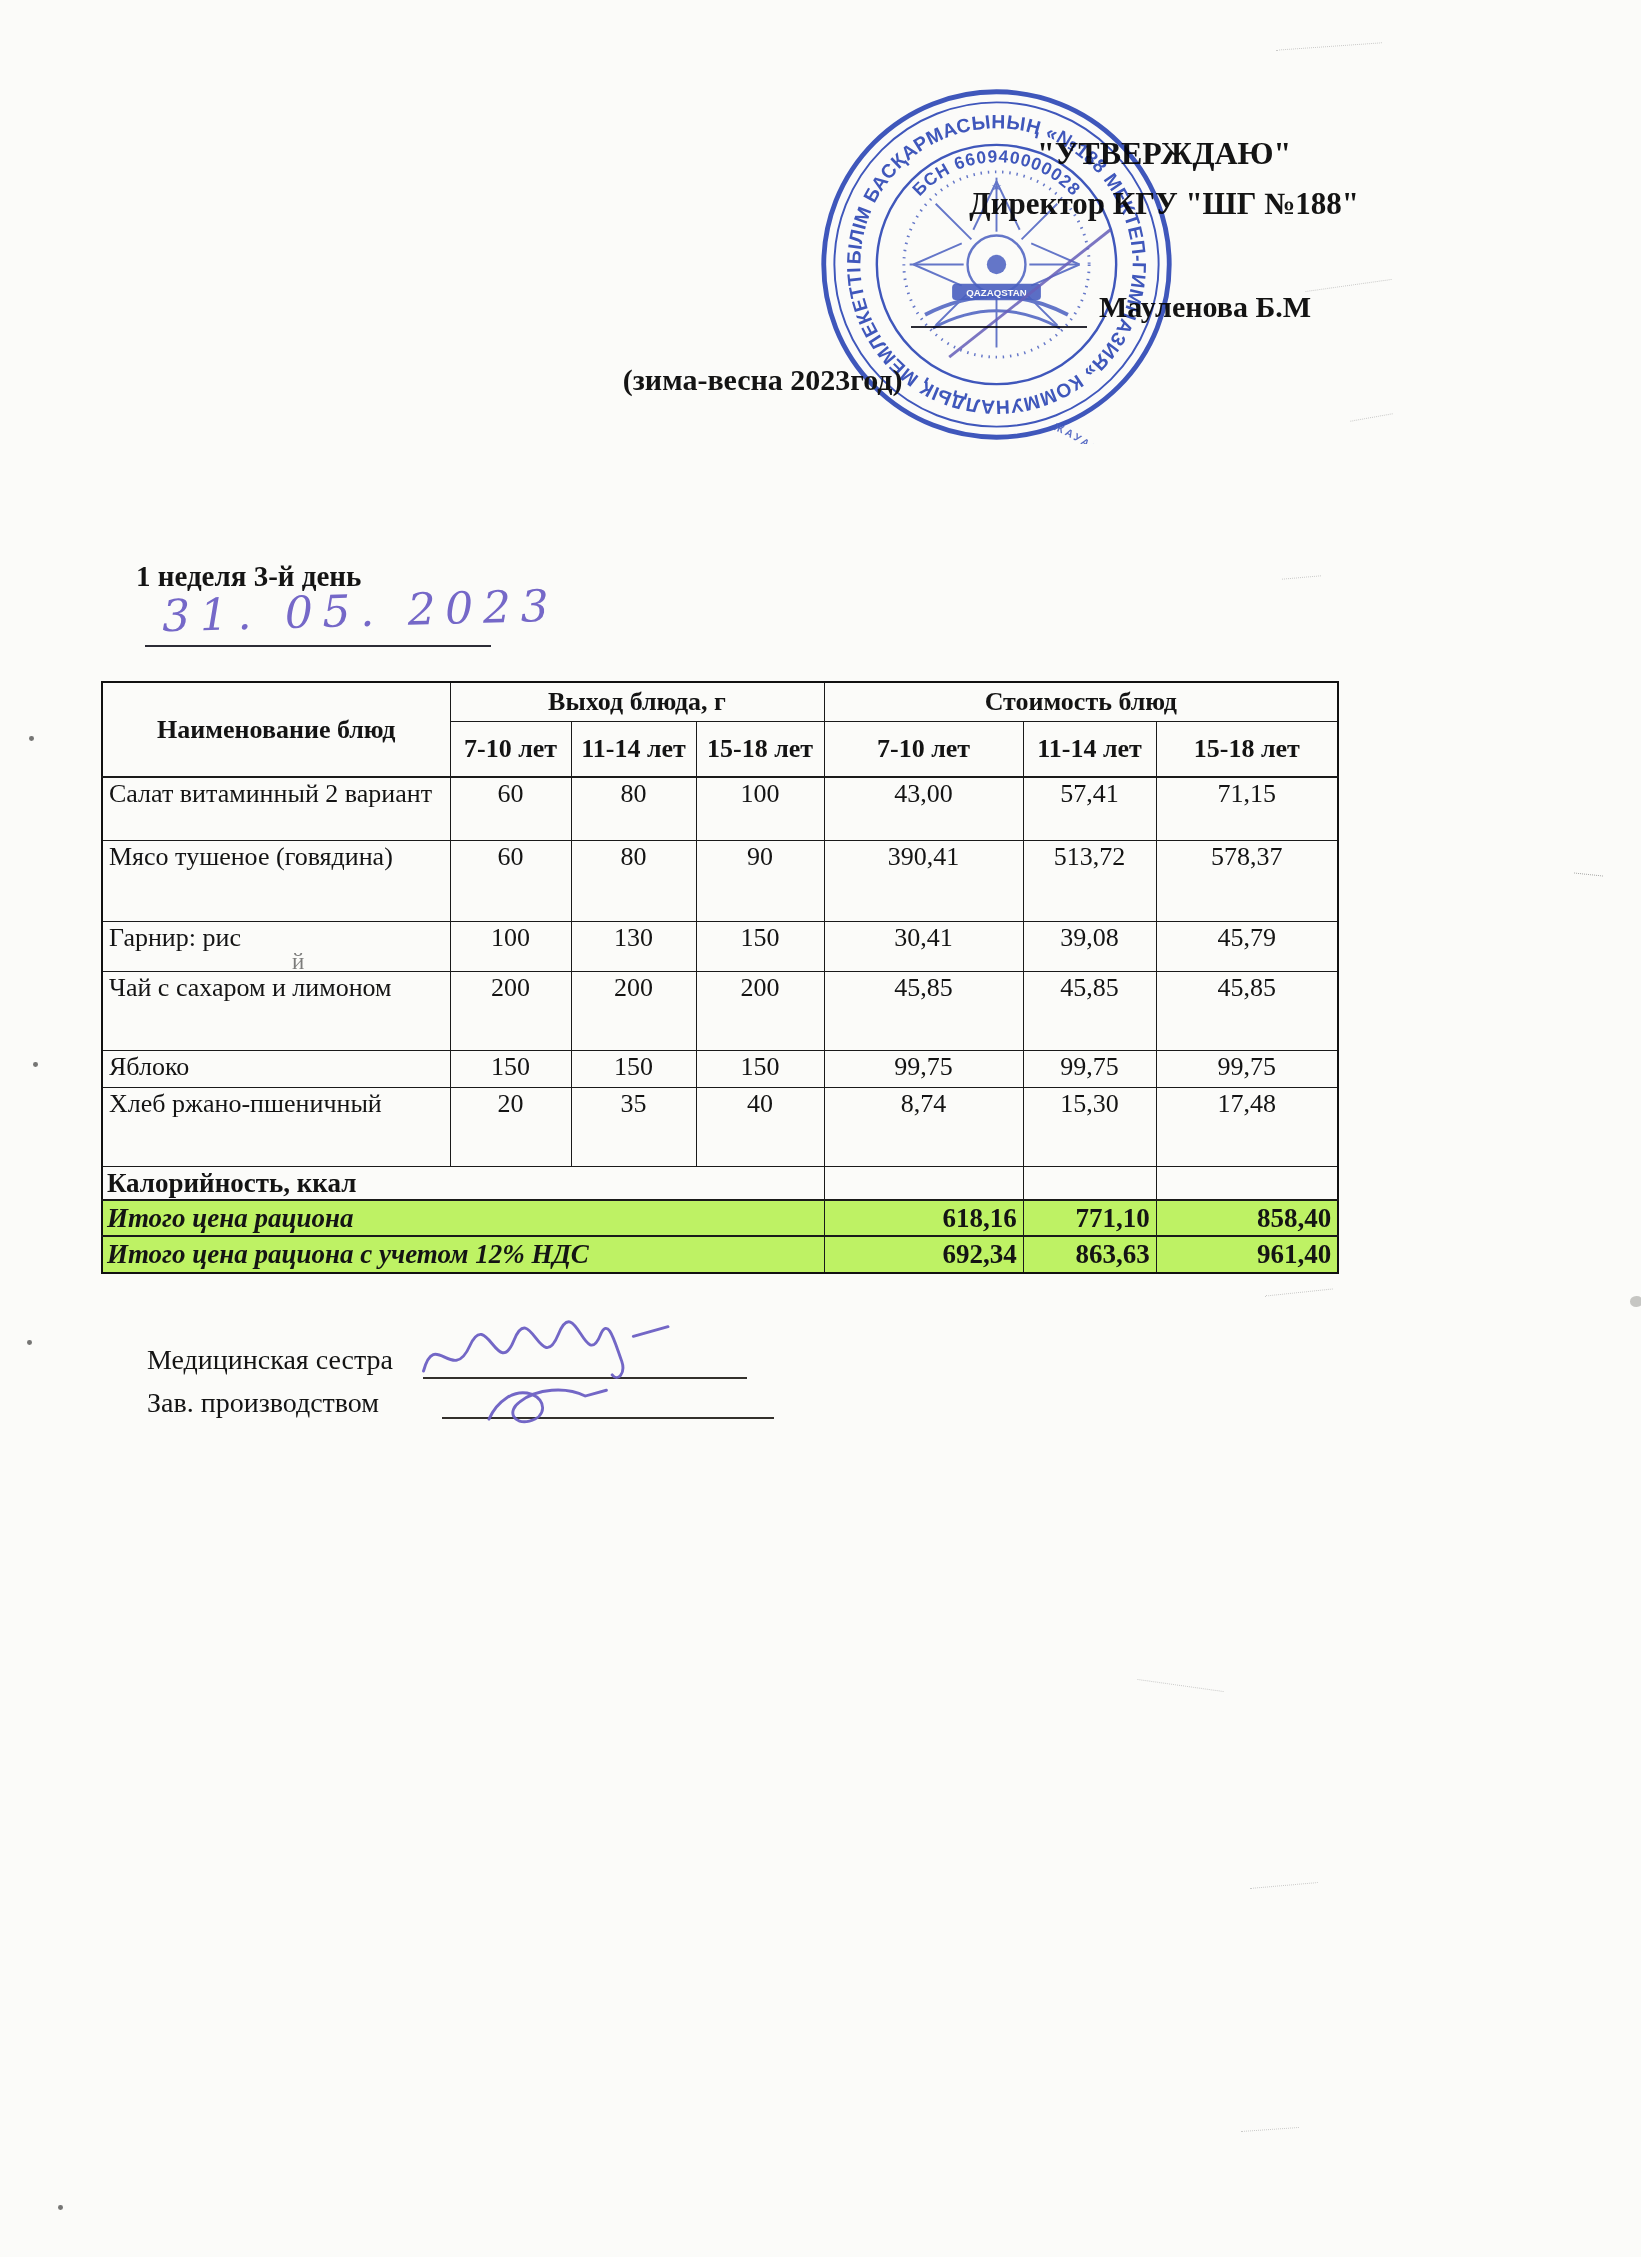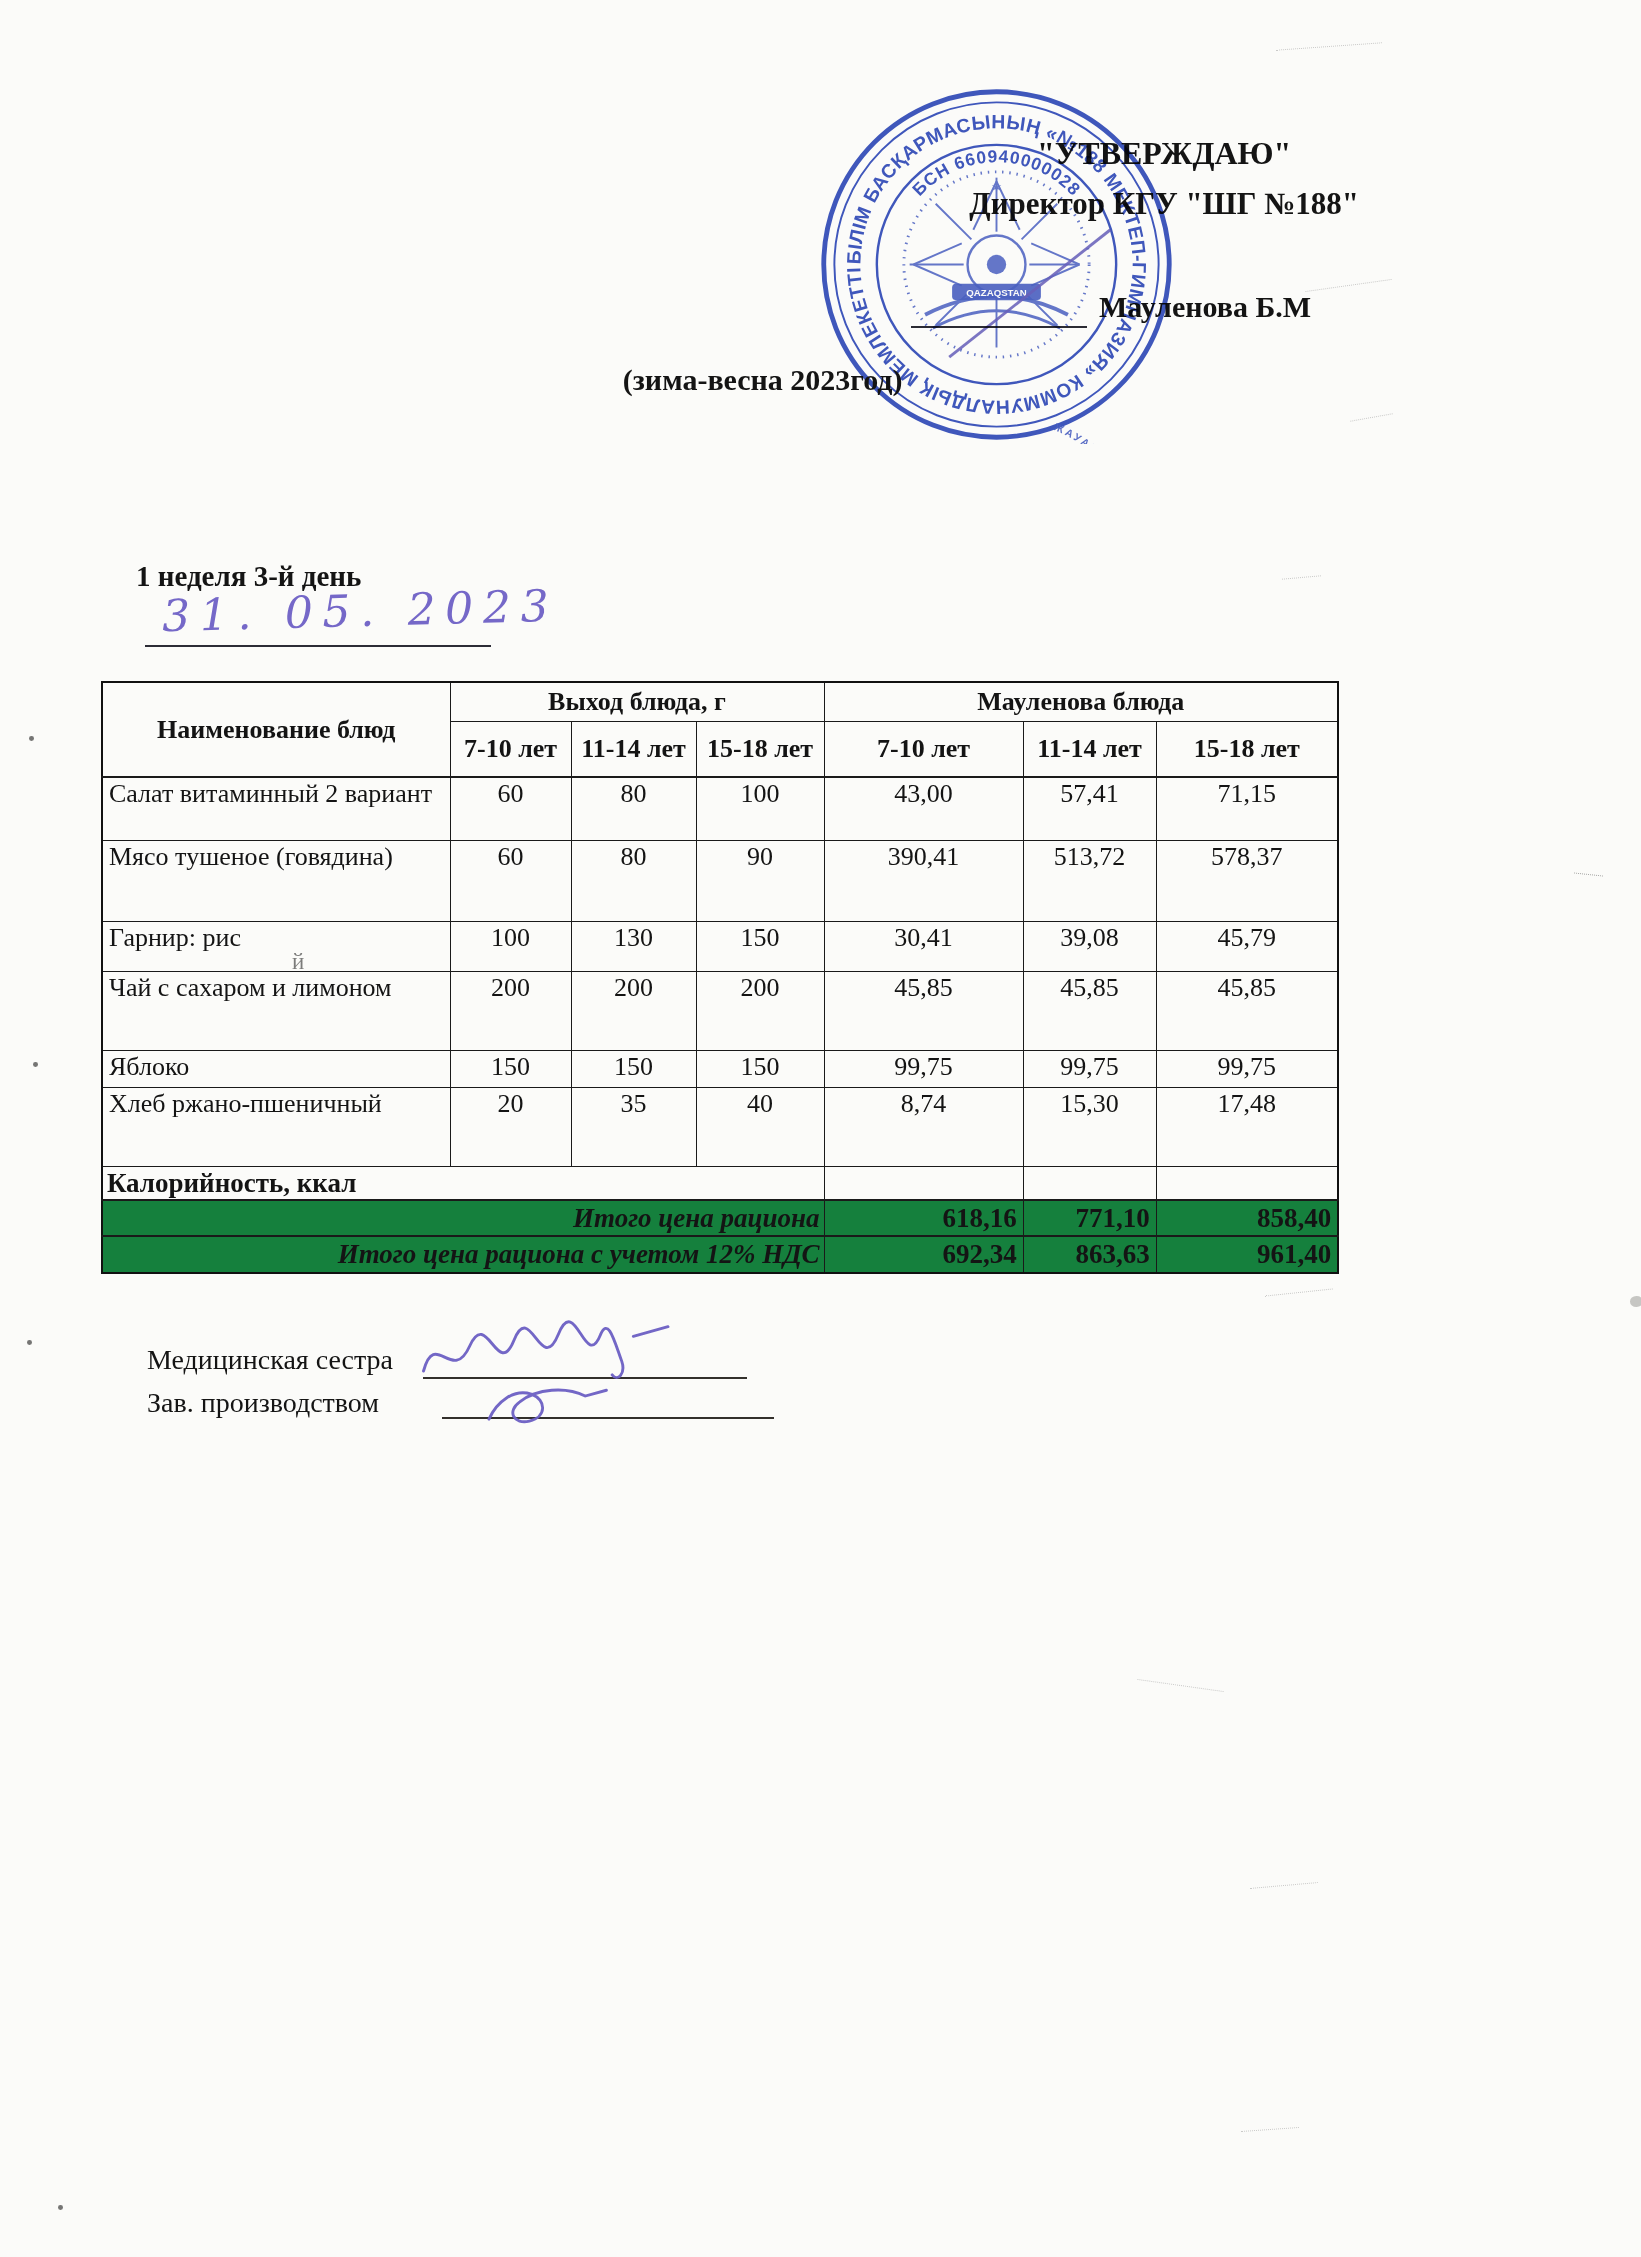--- a/index.html
+++ b/index.html
@@ -35,21 +35,21 @@
   
   .menu-table{top:681px;left:101px;}
   table{border-collapse:collapse;table-layout:fixed;width:1236px;background:transparent;}
   td,th{border:1.9px solid #1a1a1a;font-size:26px;line-height:30px;
     vertical-align:top;padding:1px 3.9px;overflow:hidden;}
   table{border:2.9px solid #111;}
   th{font-weight:bold;vertical-align:middle;text-align:center;}
   .hdr-bottom{border-bottom-width:2.9px;}
   td.name{ text-align:left;padding-left:6px;}
   td.num{text-align:center;}
-  tr.shaded td{background:#15803d;text-align:right;}
+  tr.shaded td{background:#bef264;}
   td.total-label{font-weight:bold;font-style:italic;font-size:27px;vertical-align:middle;}
   td.cal-label{font-weight:bold;font-size:27px;vertical-align:middle;margin-left:9px;}
   td.total-val{font-weight:bold;font-size:27px;text-align:right;padding-right:5.8px;vertical-align:middle;}
   tr.thick-top td{border-top-width:2.9px;}
   .name-artifact{opacity:.55;font-size:23px;display:block;margin-left:183px;line-height:17.4px;}
 
   
   .sig-label-1{top:1344px;left:147px;font-size:28px;}
   .sig-label-2{top:1387px;left:147px;font-size:28px;}
   .sig-line-1{top:1377px;left:423px;width:324px;border-top:2.4px solid #33302c;}
@@ -142,21 +142,21 @@
         <col style="width:125px">
         <col style="width:128px">
     <col style="width:199px">
         <col style="width:133px">
         <col style="width:182px">
   </colgroup>
   <tbody>
         <tr style="height:39px">
     <th rowspan="2" class="hdr-bottom">Наименование блюд</th>
     <th colspan="3">Выход блюда, г</th>
-    <th colspan="3">Мауленова блюда</th>
+    <th colspan="3">Стоимость блюд</th>
   </tr>
   <tr style="height:56px">
     <th class="hdr-bottom">7-10 лет</th>
     <th class="hdr-bottom">11-14 лет</th>
     <th class="hdr-bottom">15-18 лет</th>
     <th class="hdr-bottom">7-10 лет</th>
     <th class="hdr-bottom">11-14 лет</th>
     <th class="hdr-bottom">15-18 лет</th>
   </tr>
 

